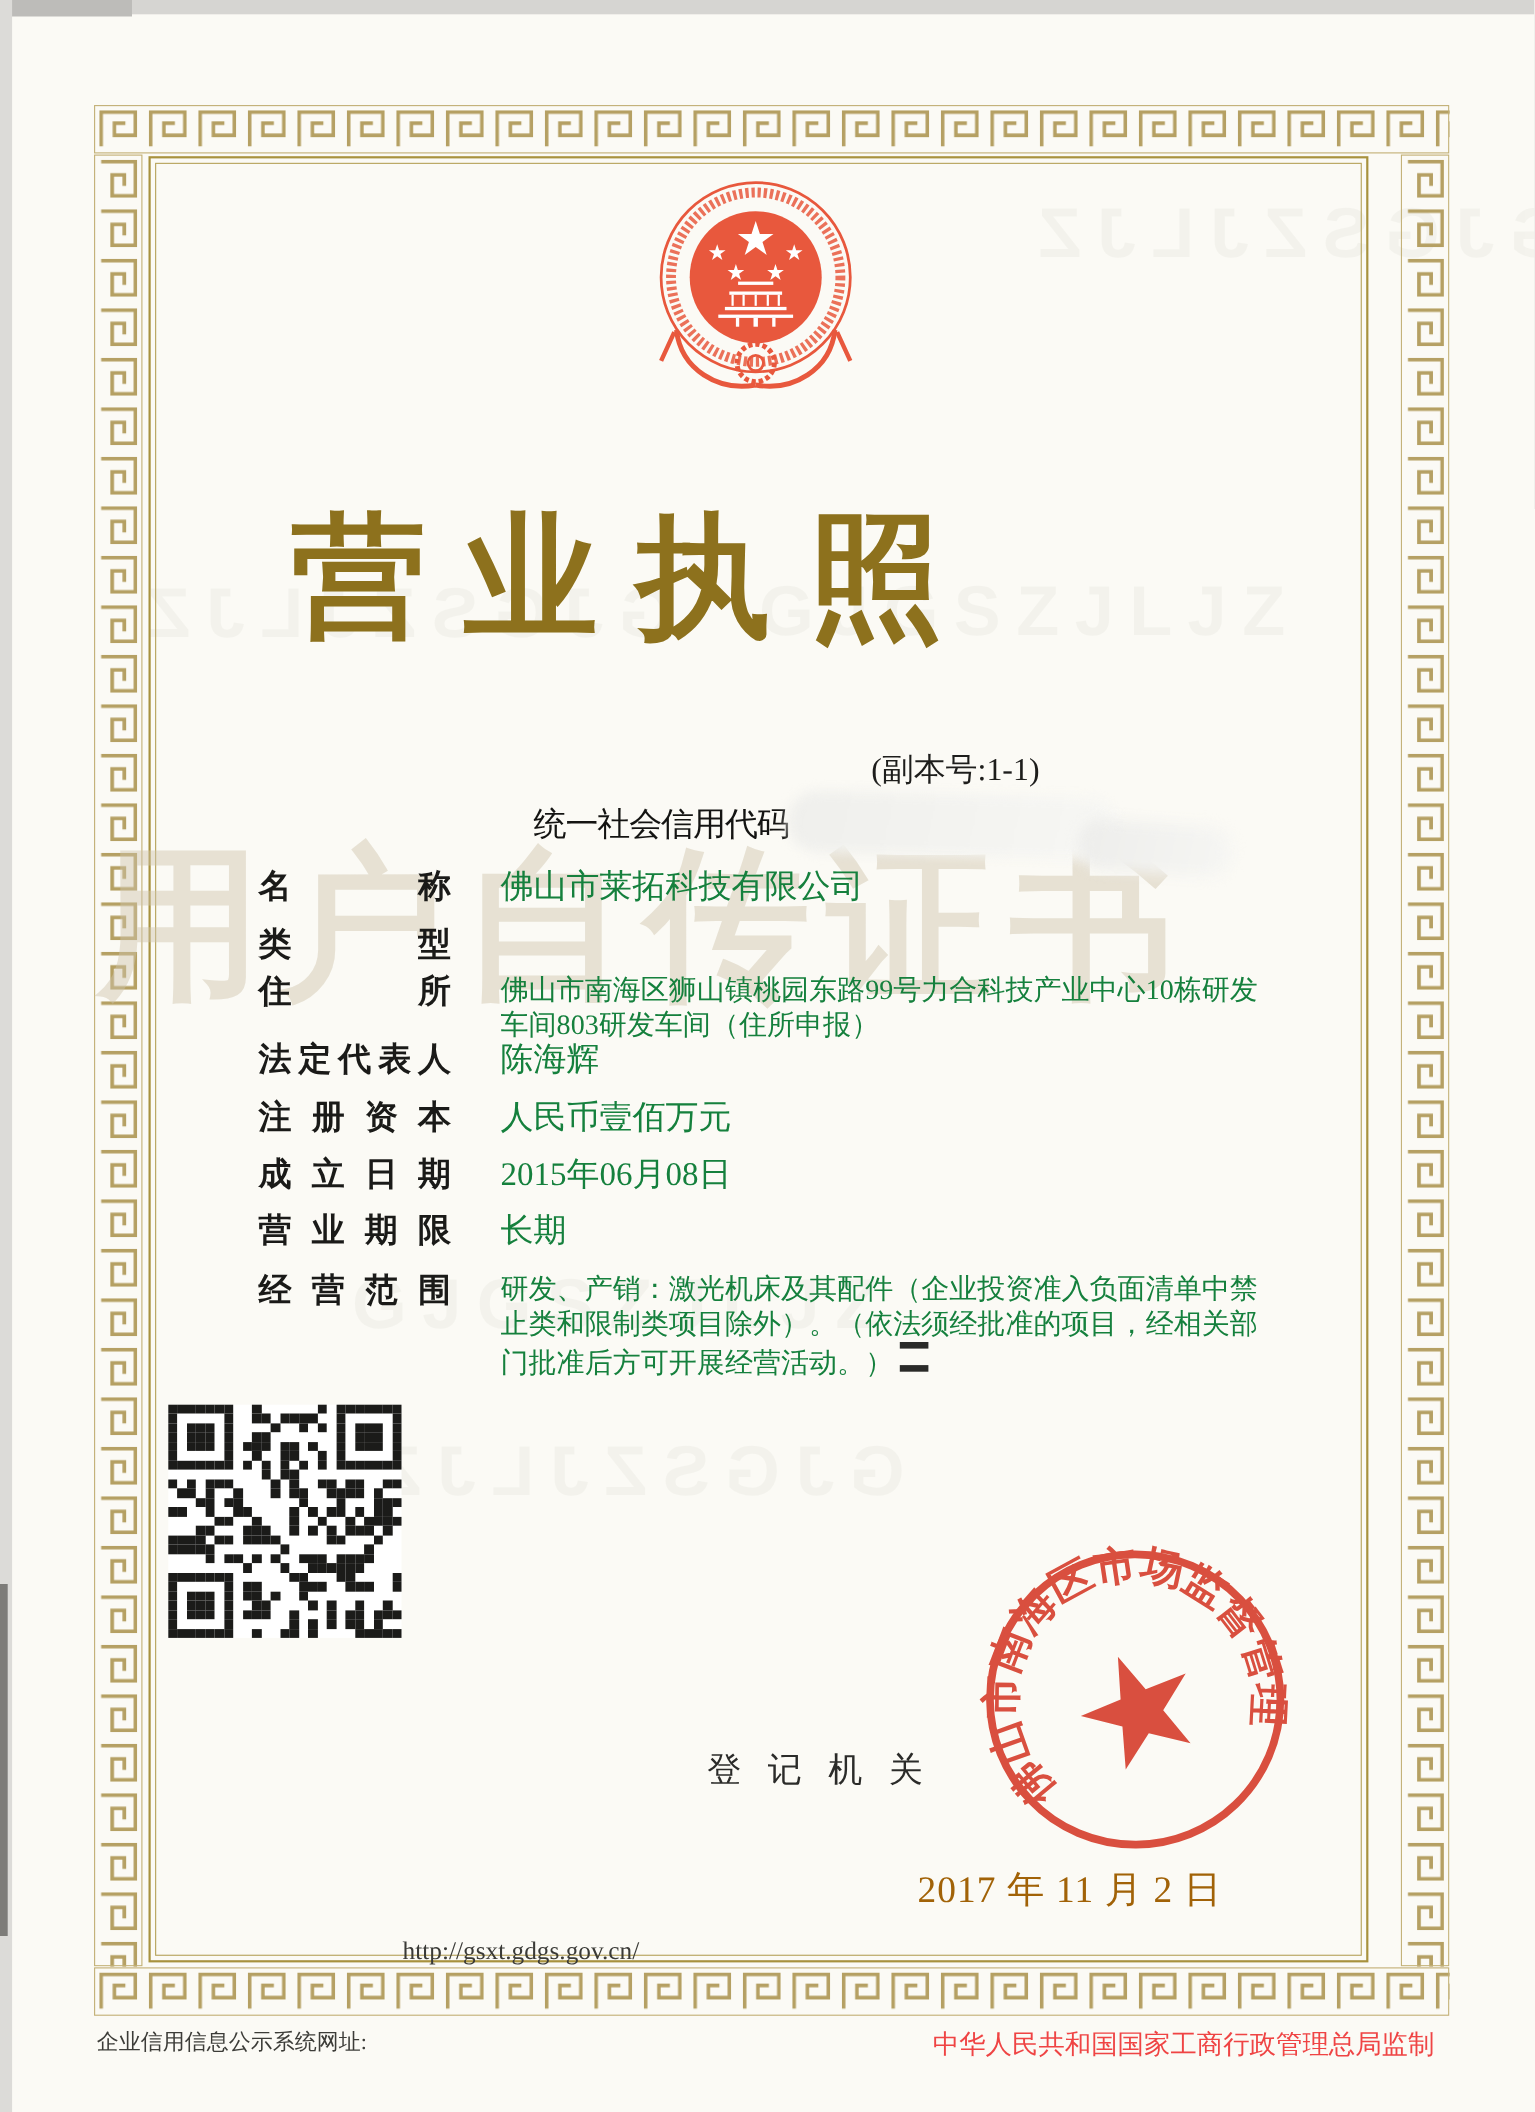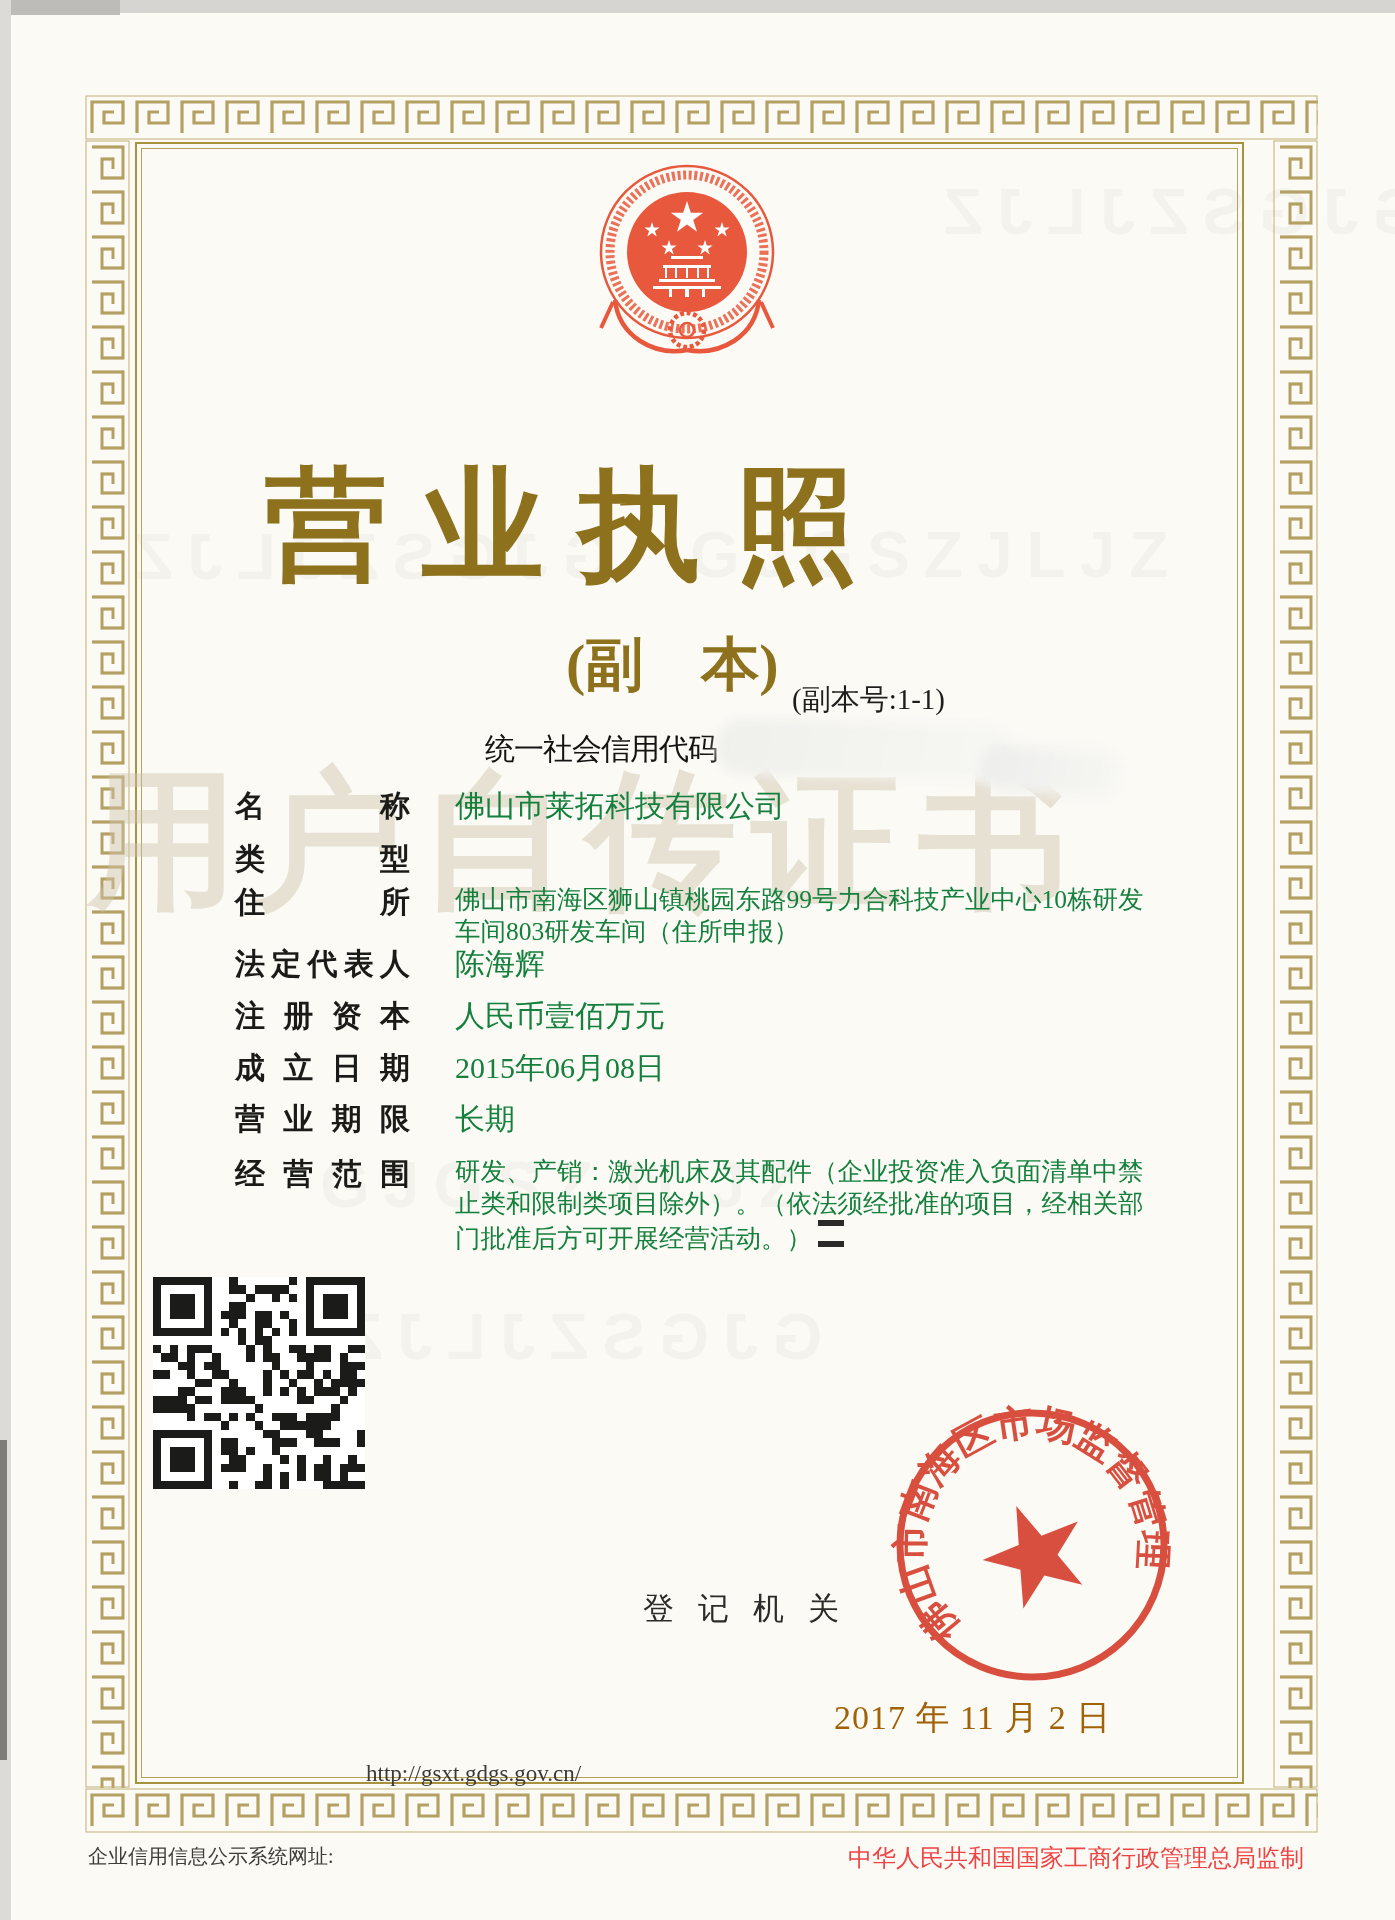--- a/index.html
+++ b/index.html
@@ -148,21 +148,20 @@
           <rect x="145" y="129" width="3" height="8"></rect>
       </g>
     </svg>
 
     <div class="title">
         <span>营</span>
         <span>业</span>
         <span>执</span>
         <span>照</span>
       </div>
-    <div class="subtitle">(副　本)</div>
     <div class="copy-number">(副本号:1-1)</div>
 
     <div class="credit-label">统一社会信用代码</div>
     <div class="redaction"></div>
     <div class="redaction2"></div>
 
     <div class="rows">
       <div class="row" style="top:788px;">
         <div class="flabel">
             <span>名</span>

